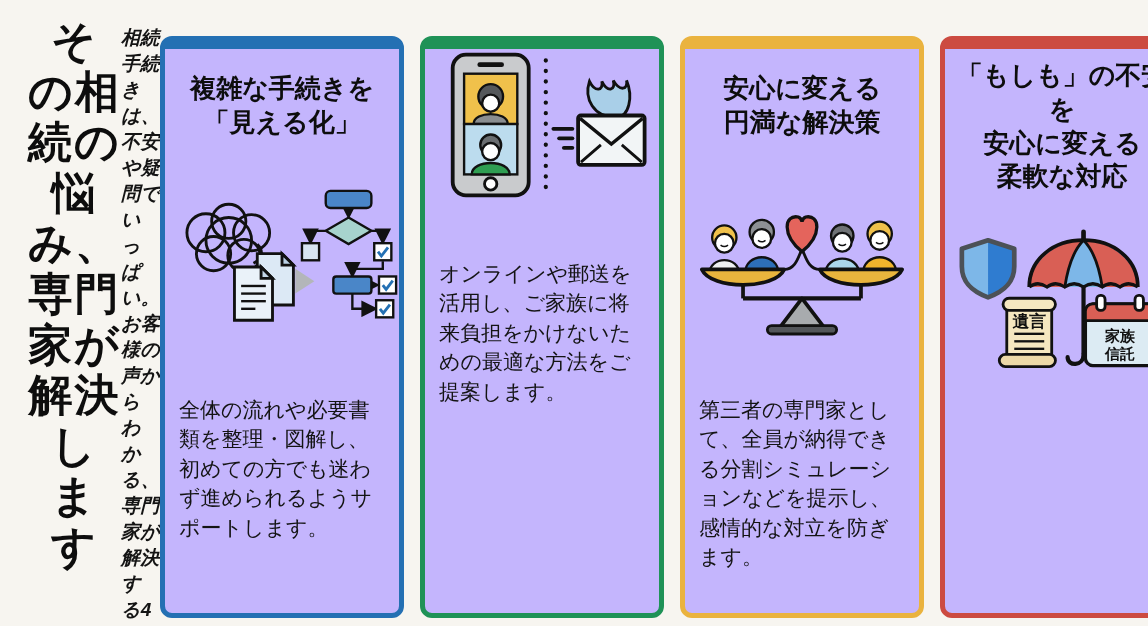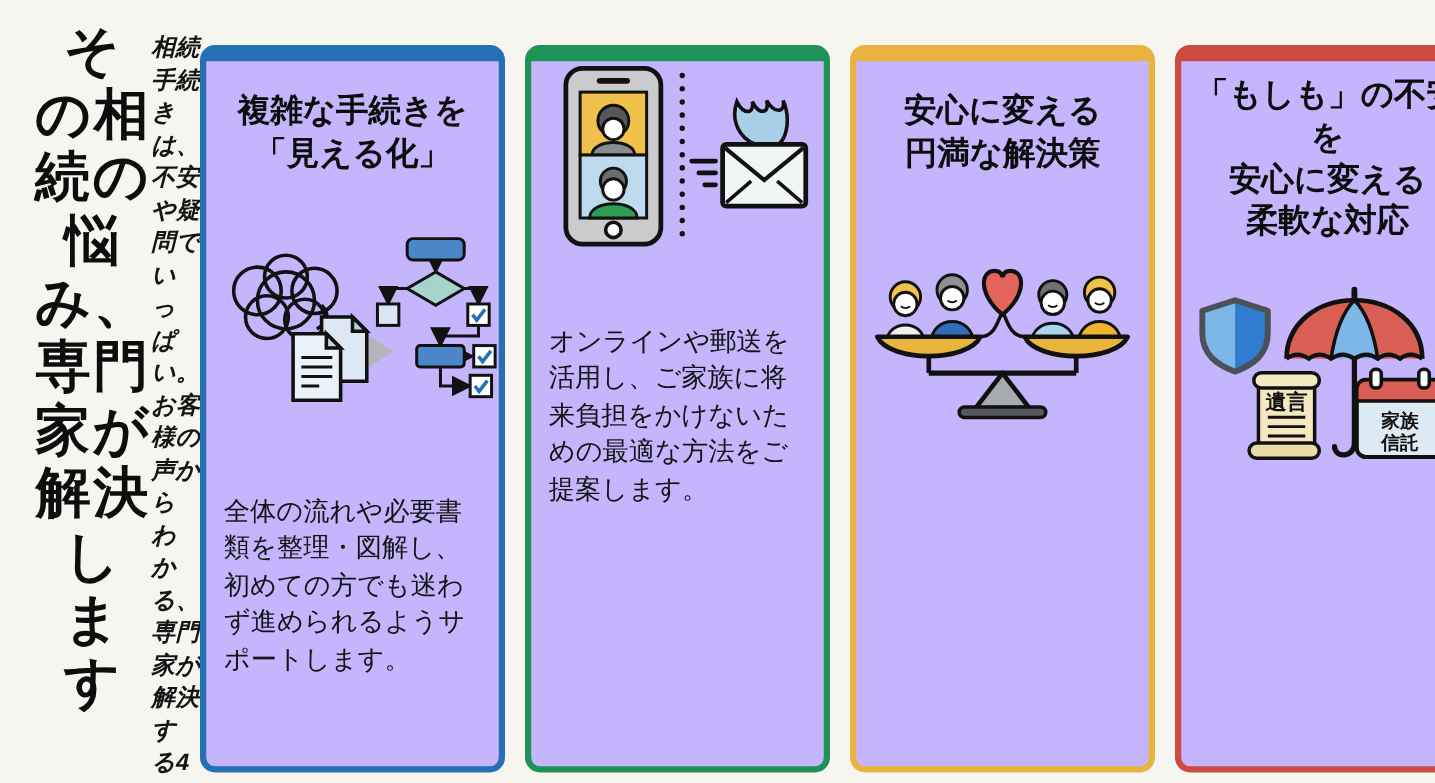--- a/index.html
+++ b/index.html
@@ -185,20 +185,21 @@
             <line x1="188" y1="105" x2="188" y2="120" stroke="#111" stroke-width="4"></line>
             <line x1="62" y1="120" x2="188" y2="120" stroke="#111" stroke-width="4.5"></line>
             <path d="M18,89 C28,111 96,111 106,89 Z" fill="#e9b53d" stroke="#111" stroke-width="4" stroke-linejoin="round"></path>
             <path d="M144,89 C154,111 222,111 232,89 Z" fill="#e9b53d" stroke="#111" stroke-width="4" stroke-linejoin="round"></path>
             <path d="M125,120 L148,150 L102,150 Z" fill="#a8abae" stroke="#111" stroke-width="4" stroke-linejoin="round"></path>
             <rect x="88" y="149" width="74" height="9" rx="4.5" fill="#53565a" stroke="#111" stroke-width="3"></rect>
           </g>
           <path d="M125,70 C103,52 106,30 121,33 C124,34 125,38 125,38 C125,38 126,34 129,33 C144,30 147,52 125,70 Z" fill="#e4645c" stroke="#111" stroke-width="3.5"></path>
         </svg>
       </div>
+      <p class="card-body">第三者の専門家として、全員が納得できる分割シミュレーションなどを提示し、感情的な対立を防ぎます。</p>
     </section>
 
     <section class="card" style="--accent: #cc4b41;">
       <h2 class="card-heading">「もしも」の不安を
 安心に変える
 柔軟な対応</h2>
       <div class="illus">
         <svg viewBox="0 0 250 160" width="238" height="152">
           <g>
             <path d="M46,14 L74,23 V42 C74,60 62,69 46,75 C30,69 18,60 18,42 V23 Z" fill="#7db7e8"></path>

